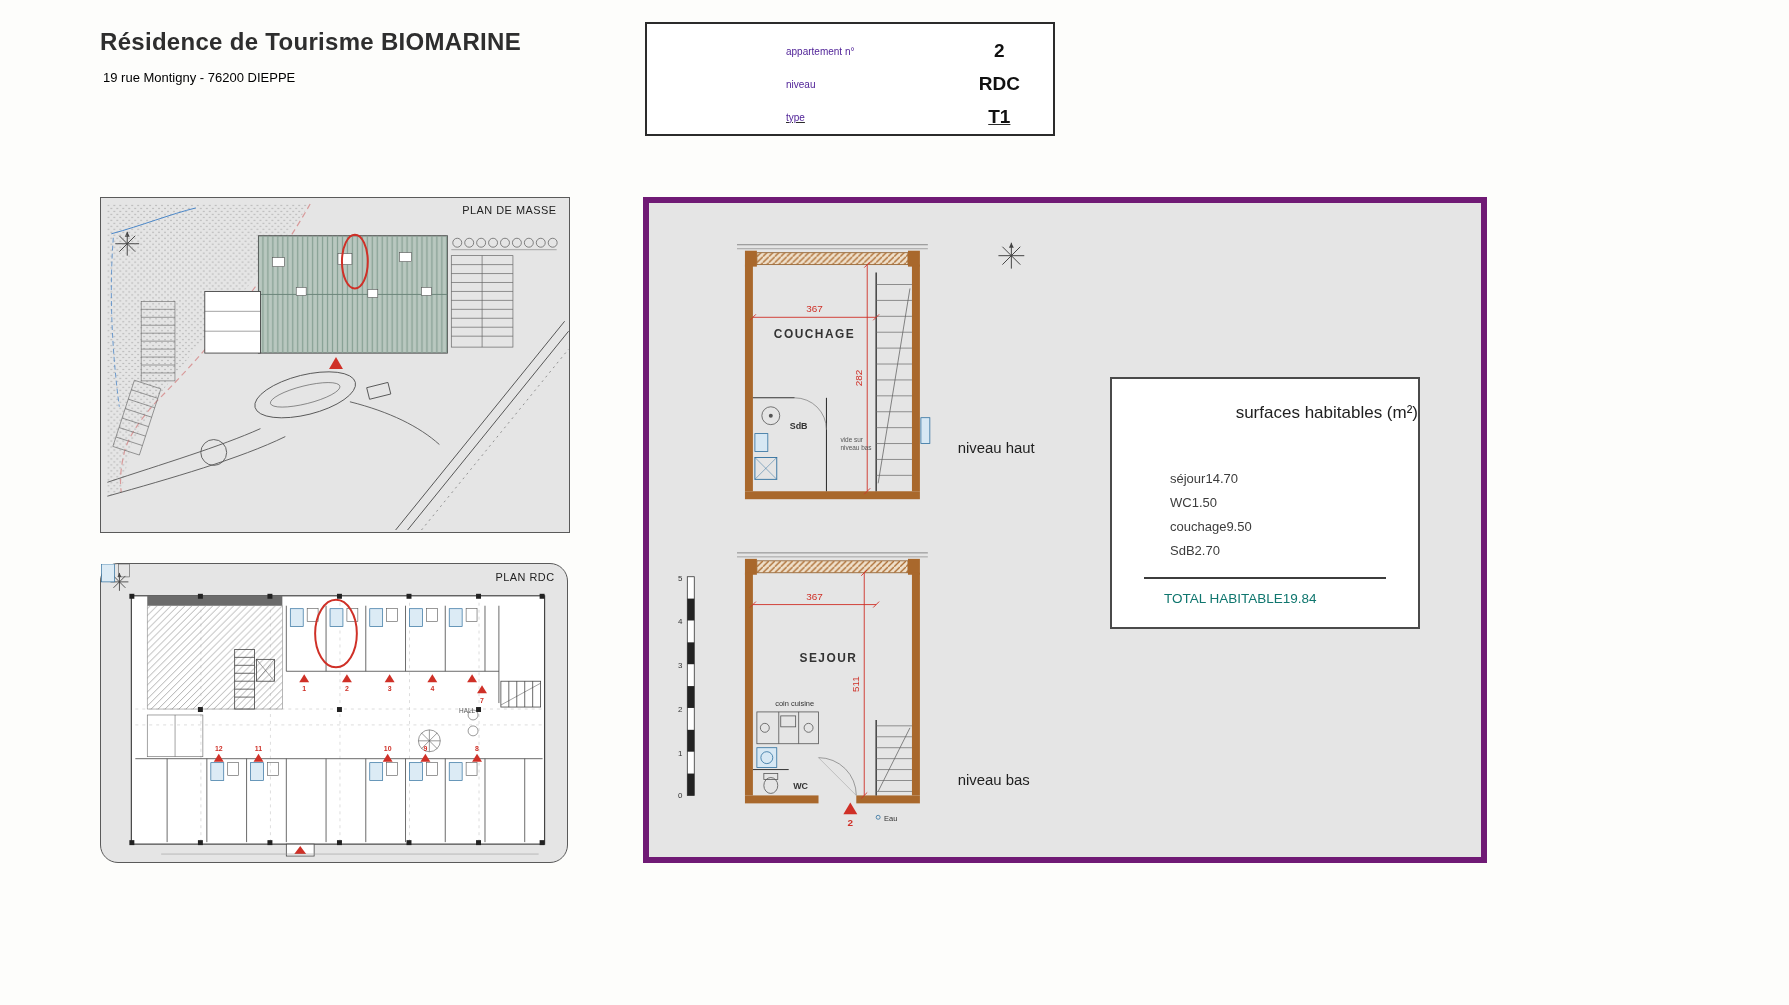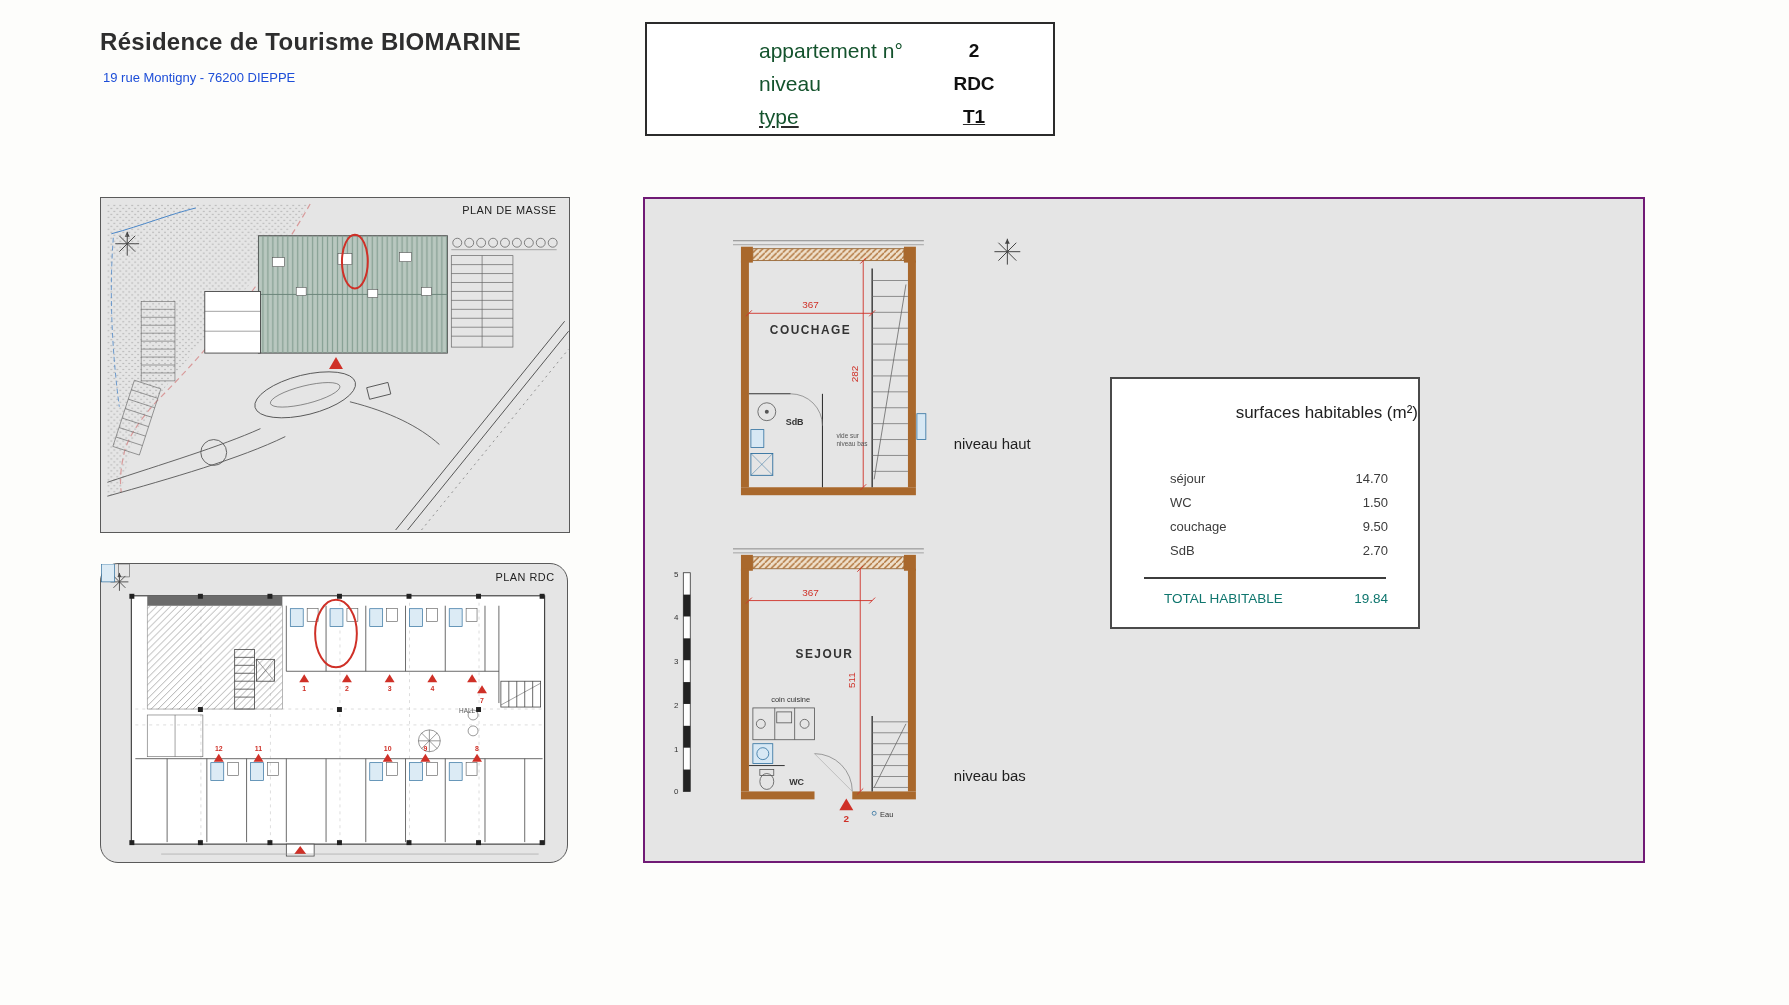--- a/index.html
+++ b/index.html
@@ -6,42 +6,42 @@
   html,body { background:#e9e9e9; }
   .page {
     position:relative; width:1789px; height:1005px; margin:0 auto;
     background:#fdfdfb; overflow:hidden;
     font-family:"Liberation Sans", sans-serif; color:#2b2b2b;
   }
   .title {
     position:absolute; left:100px; top:28px;
     font-size:24px; font-weight:bold; color:#2e2e2e; letter-spacing:.3px;
   }
-  .address { position:absolute; left:103px; top:70px; font-size:13px; color:#1d4ed8; }
+  .address { position:absolute; left:103px; top:70px; font-size:13px; color:#000000; }
 
   .info-box {
     position:absolute; left:645px; top:22px; width:410px; height:114px;
     border:2px solid #2b2b2b; background:#fff;
   }
   .info-row { position:absolute; left:112px; right:14px; height:26px; display:flex; align-items:center; }
   .info-row.r0 { top:14px; } .info-row.r1 { top:47px; } .info-row.r2 { top:80px;text-decoration:underline; }
-  .info-label { font-size:21px; width:175px; color:#14532d; }
+  .info-label { font-size:10px; width:175px; color:#4c1d95;margin-left:27px; }
   .info-value { font-size:19px; font-weight:bold; width:80px; text-align:center; color:#111; }
 
   .panel { position:absolute; background:#e5e5e5; border:1px solid #5a5a5a; }
   #panel-masse { left:100px; top:197px; width:470px; height:336px; }
   #panel-rdc   { left:100px; top:563px; width:468px; height:300px;border-radius:18px; }
-  #panel-units { left:643px; top:197px; width:1002px; height:666px; border:2px solid #701a75; }
+  #panel-units { left:643px; top:197px; width:844px; height:666px; border:6px solid #701a75; }
 
   .surfaces-box {
     position:absolute; left:1110px; top:377px; width:310px; height:252px;
     border:2px solid #4a4a4a; background:#fff;
   }
   .surfaces-title { position:absolute; top:24px; width:100%; text-align:right; font-size:17px; color:#1f1f1f; }
-  .s-row { position:absolute; left:58px; right:30px; display:flex; justify-content:space-between; font-size:13px; color:#3c3c3c; }
+  .s-row { position:absolute; left:58px; right:30px; display:flex; font-size:13px; color:#3c3c3c; }
   .s-row.r0 { top:92px; } .s-row.r1 { top:116px; } .s-row.r2 { top:140px; } .s-row.r3 { top:164px; }
   .s-sep { position:absolute; left:32px; right:32px; top:198px; border-top:2px solid #3c3c3c; }
   .s-row.total { top:212px; left:52px; font-size:13.5px; color:#0f766e; }
 
   svg text { font-family:"Liberation Sans", sans-serif; }
   .t-panel-label { font-size:11px; fill:#222; letter-spacing:.5px; }
   .t-room   { font-size:12px; font-weight:bold; fill:#333; letter-spacing:1.5px; }
   .t-room-sm{ font-size:9px;  font-weight:bold; fill:#333; }
   .t-dim    { font-size:10px; fill:#cf3027; }
   .t-caption{ font-size:15px; fill:#1f1f1f; }

